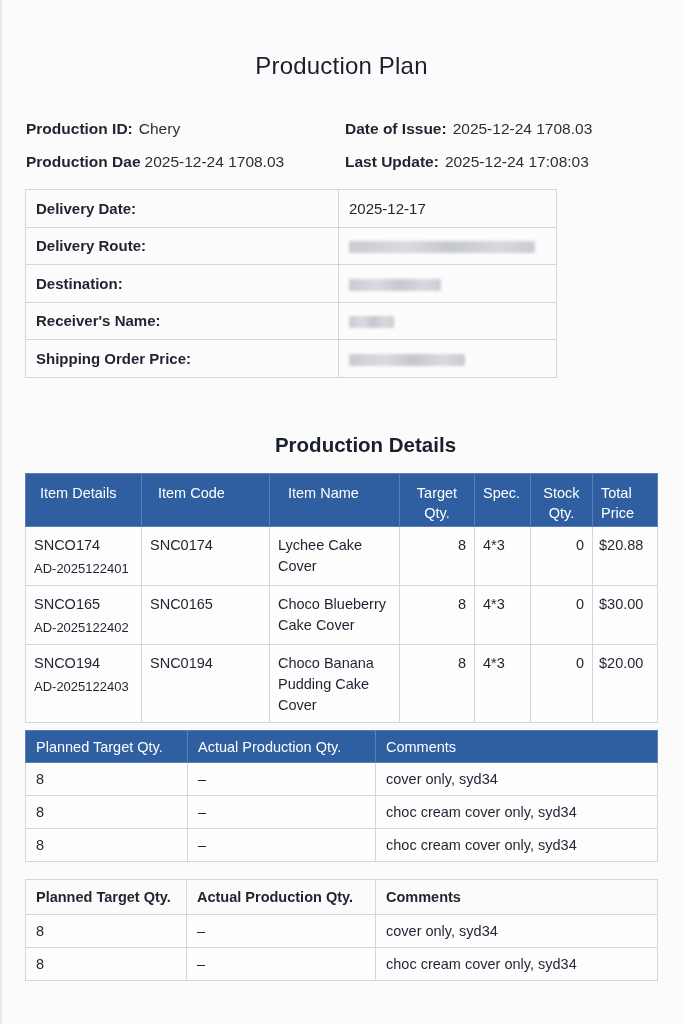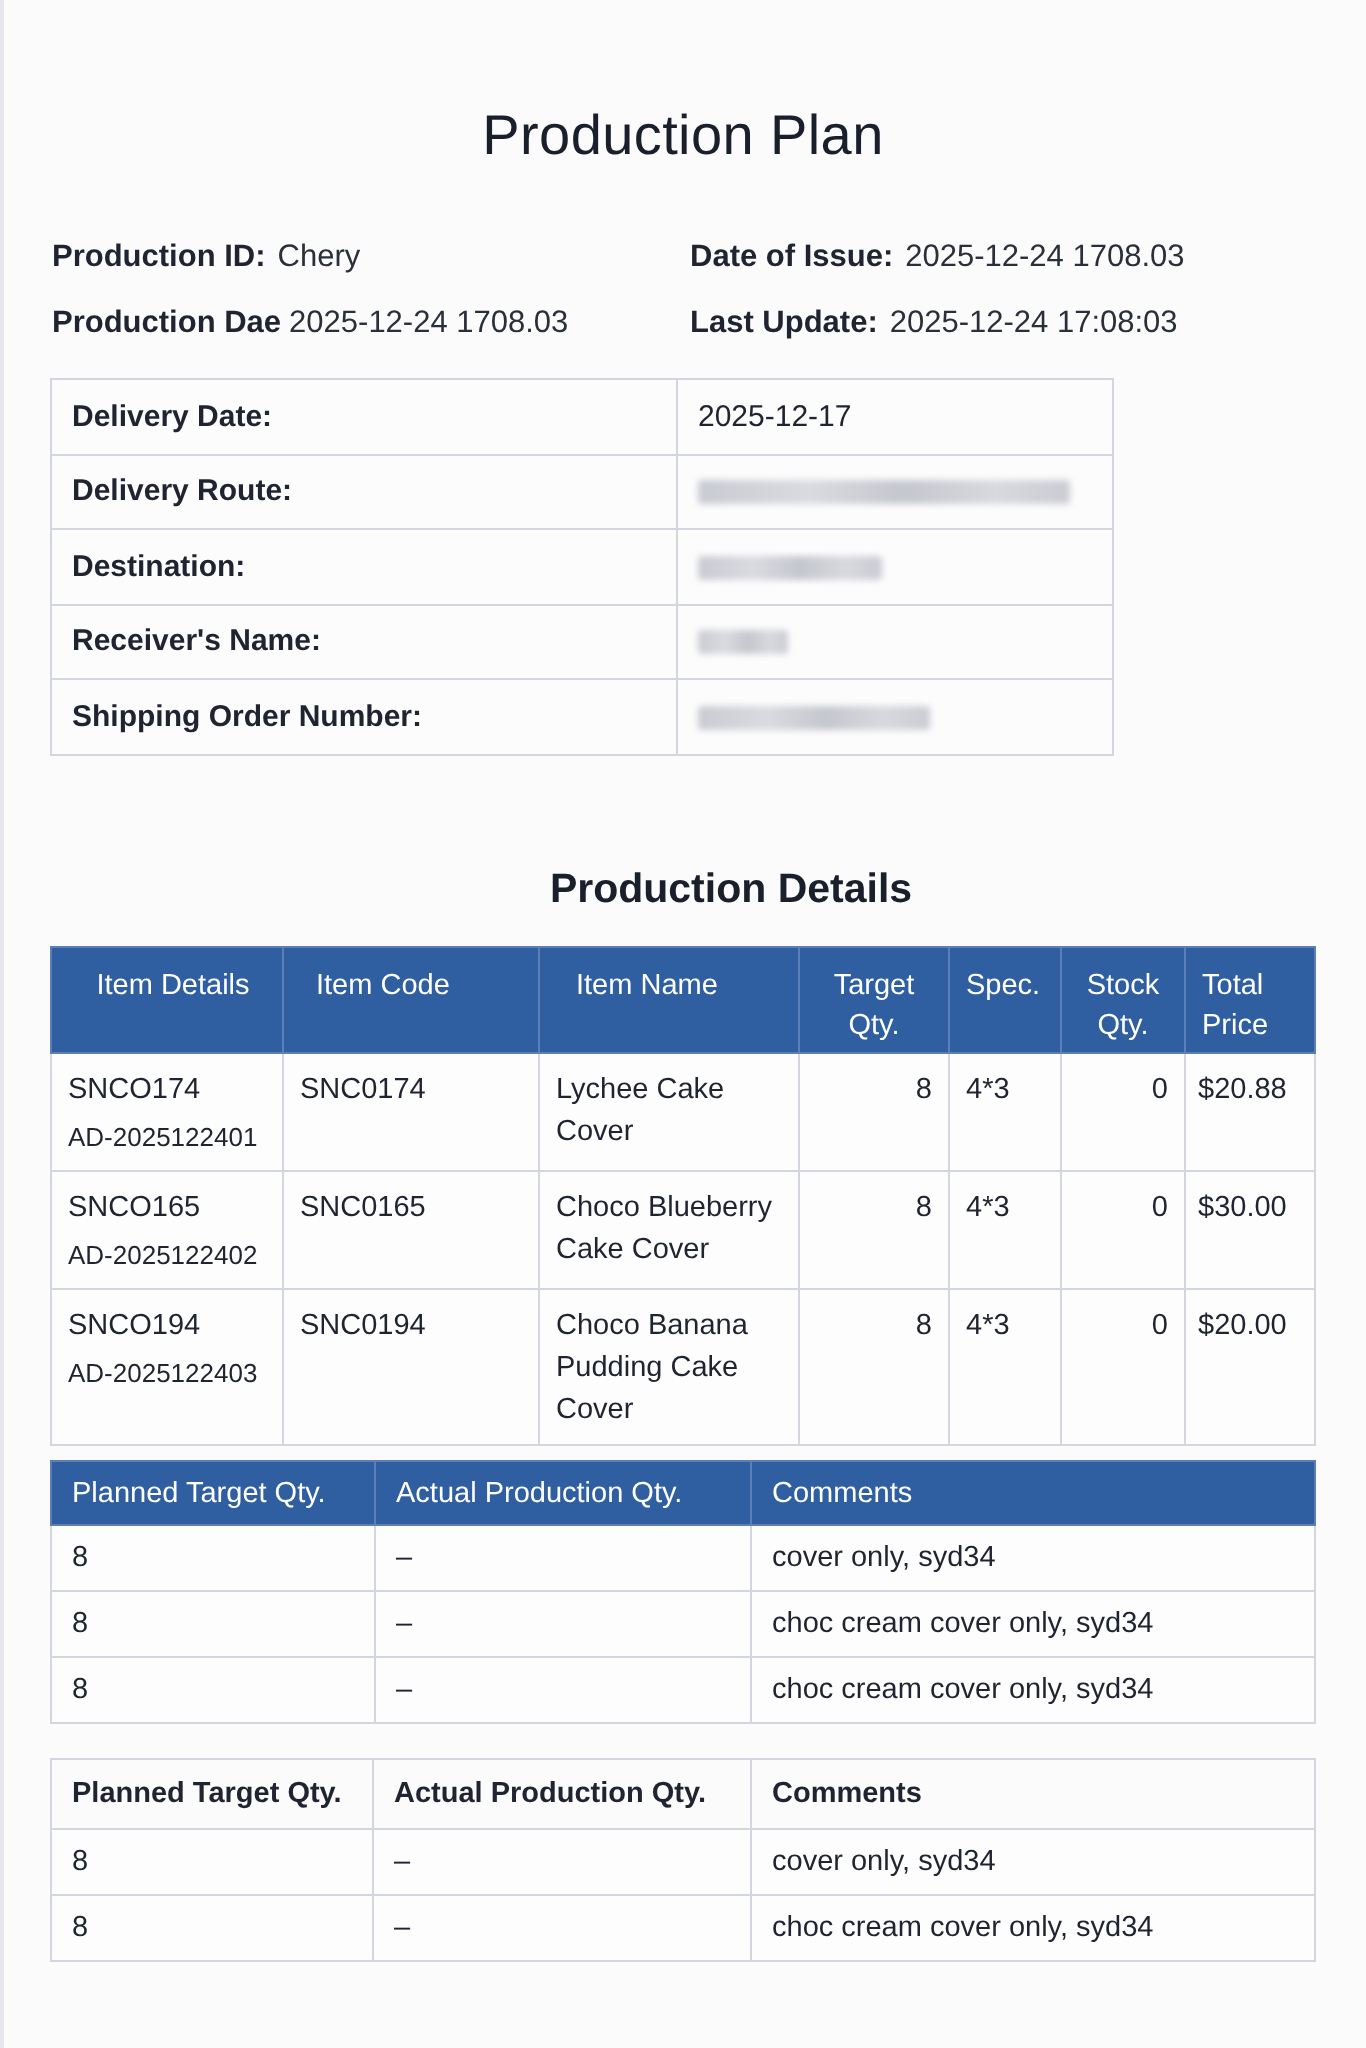--- a/index.html
+++ b/index.html
@@ -9,21 +9,21 @@
     font-family: "Liberation Sans", "DejaVu Sans", sans-serif;
     color: #1f2430;
     position: relative;
   }
   .page-edge {
     position: absolute; left: 0; top: 0; width: 2px; height: 1024px;
     background: #e6e7ec;
   }
   .title {
     position: absolute; left: 0; width: 683px; top: 52px;
-    text-align: center; font-size: 28px; color: #1a1f2c;
+    text-align: center; font-size: 24px; color: #1a1f2c;
     letter-spacing: 0.2px;
   }
   .meta {
     position: absolute; font-size: 15.5px; white-space: nowrap;
   }
   .meta .k { font-weight: bold; color: #1f2430; }
   .meta .v { color: #2a2f3a; margin-left: 6px; }
 
   table { border-collapse: collapse; position: absolute; table-layout: fixed; }
   td, th { border: 1px solid #d3d5df; }
@@ -98,41 +98,41 @@
       </tr>
       <tr>
         <td class="k">Destination:</td>
         <td><span class="blur" style="width: 92px;"></span></td>
       </tr>
       <tr>
         <td class="k">Receiver's Name:</td>
         <td><span class="blur" style="width: 45px;"></span></td>
       </tr>
       <tr>
-        <td class="k">Shipping Order Number:</td>
+        <td class="k">Shipping Order Price:</td>
         <td><span class="blur" style="width: 116px;"></span></td>
       </tr>
     </tbody>
 </table>
 
 <div class="section-title">Production Details</div>
 
 <table class="details">
   <colgroup>
     <col style="width:116px">
       <col style="width:128px">
       <col style="width:130px">
     <col style="width:75px">
       <col style="width:56px">
       <col style="width:62px">
       <col style="width:65px">
   </colgroup>
   <thead>
       <tr id="details-head">
-        <th style="text-align: center; padding-left: 14px; margin-top: 48px;">Item Details</th>
+        <th style="text-align: left; padding-left: 14px; margin-top: 48px;">Item Details</th>
         <th style="text-align: left; padding-left: 16px;">Item Code</th>
         <th style="text-align: left; padding-left: 18px;">Item Name</th>
         <th style="text-align: center;">Target Qty.</th>
         <th style="text-align: left;">Spec.</th>
         <th style="text-align: center;">Stock Qty.</th>
         <th style="text-align: left;">Total Price</th>
       </tr>
     </thead>
   <tbody id="details-body">
       <tr>

